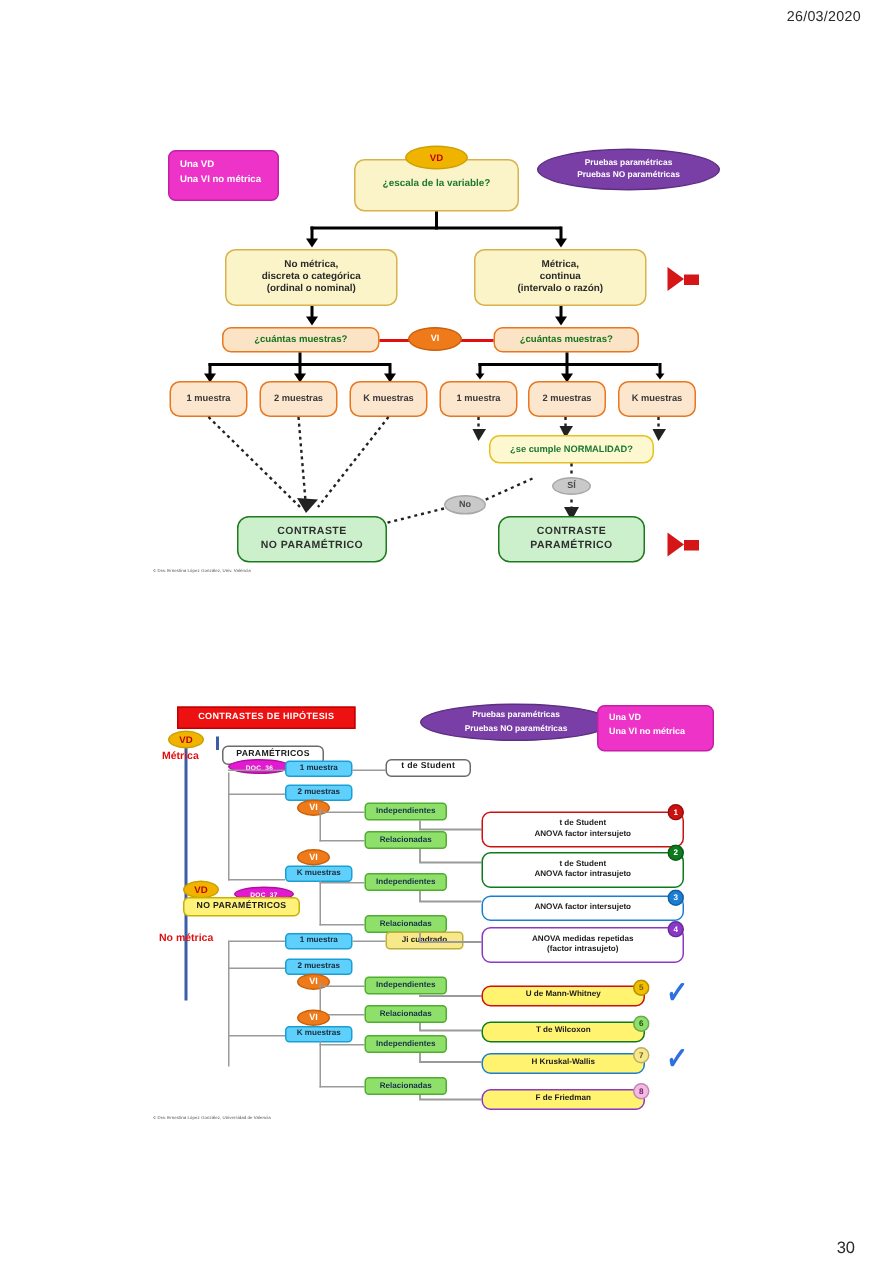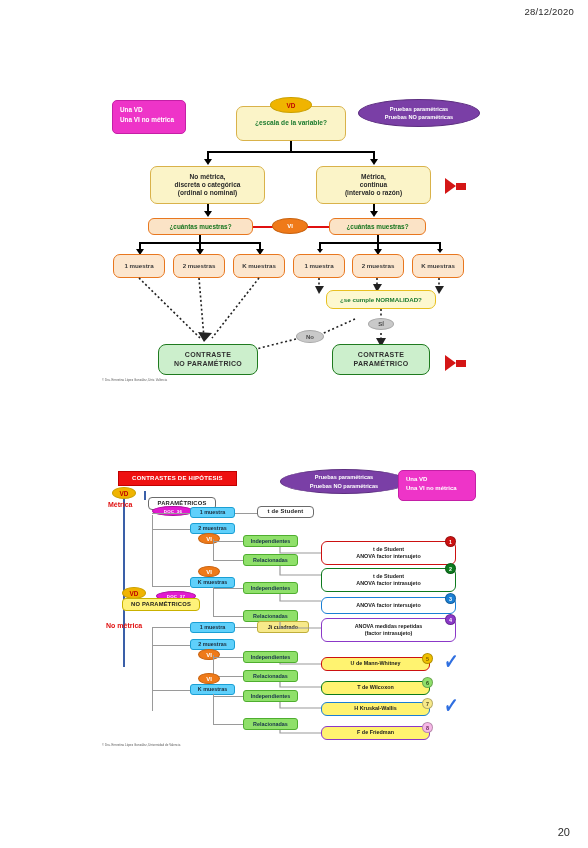--- a/index.html
+++ b/index.html
@@ -54,22 +54,22 @@
   .badge{border-radius:50%;display:flex;align-items:center;justify-content:center;color:#fff;font-size:5.4px;font-weight:700;border:1px solid rgba(0,0,0,.25);}
   .gl{background:#9a9a9a;}
   .check{color:#2f6fe0;font-size:22px;font-weight:700;line-height:1;font-family:"Liberation Serif",serif;transform:scaleX(.75) rotate(6deg);}
   .lbl-red{color:#e01010;font-size:7px;font-weight:700;}
 </style>
 </head>
 <body>
 
 <div class="page">
 
-  <div class="abs hdr-date">28/12/2020</div>
-  <div class="abs pg-num">20</div>
+  <div class="abs hdr-date">26/03/2020</div>
+  <div class="abs pg-num">30</div>
 
   <div class="abs" style="left:100px;top:90px;width:400px;height:300px;">
 
     <div class="abs box-magenta" style="left:12px;top:10px;width:74px;height:34px;">
       <div>Una VD</div>
       <div>Una VI no métrica</div>
     </div>
 
     <div class="abs ell ell-purple" style="left:258px;top:9px;width:122px;height:28px;flex-direction:column;">
       <div>Pruebas paramétricas</div>

